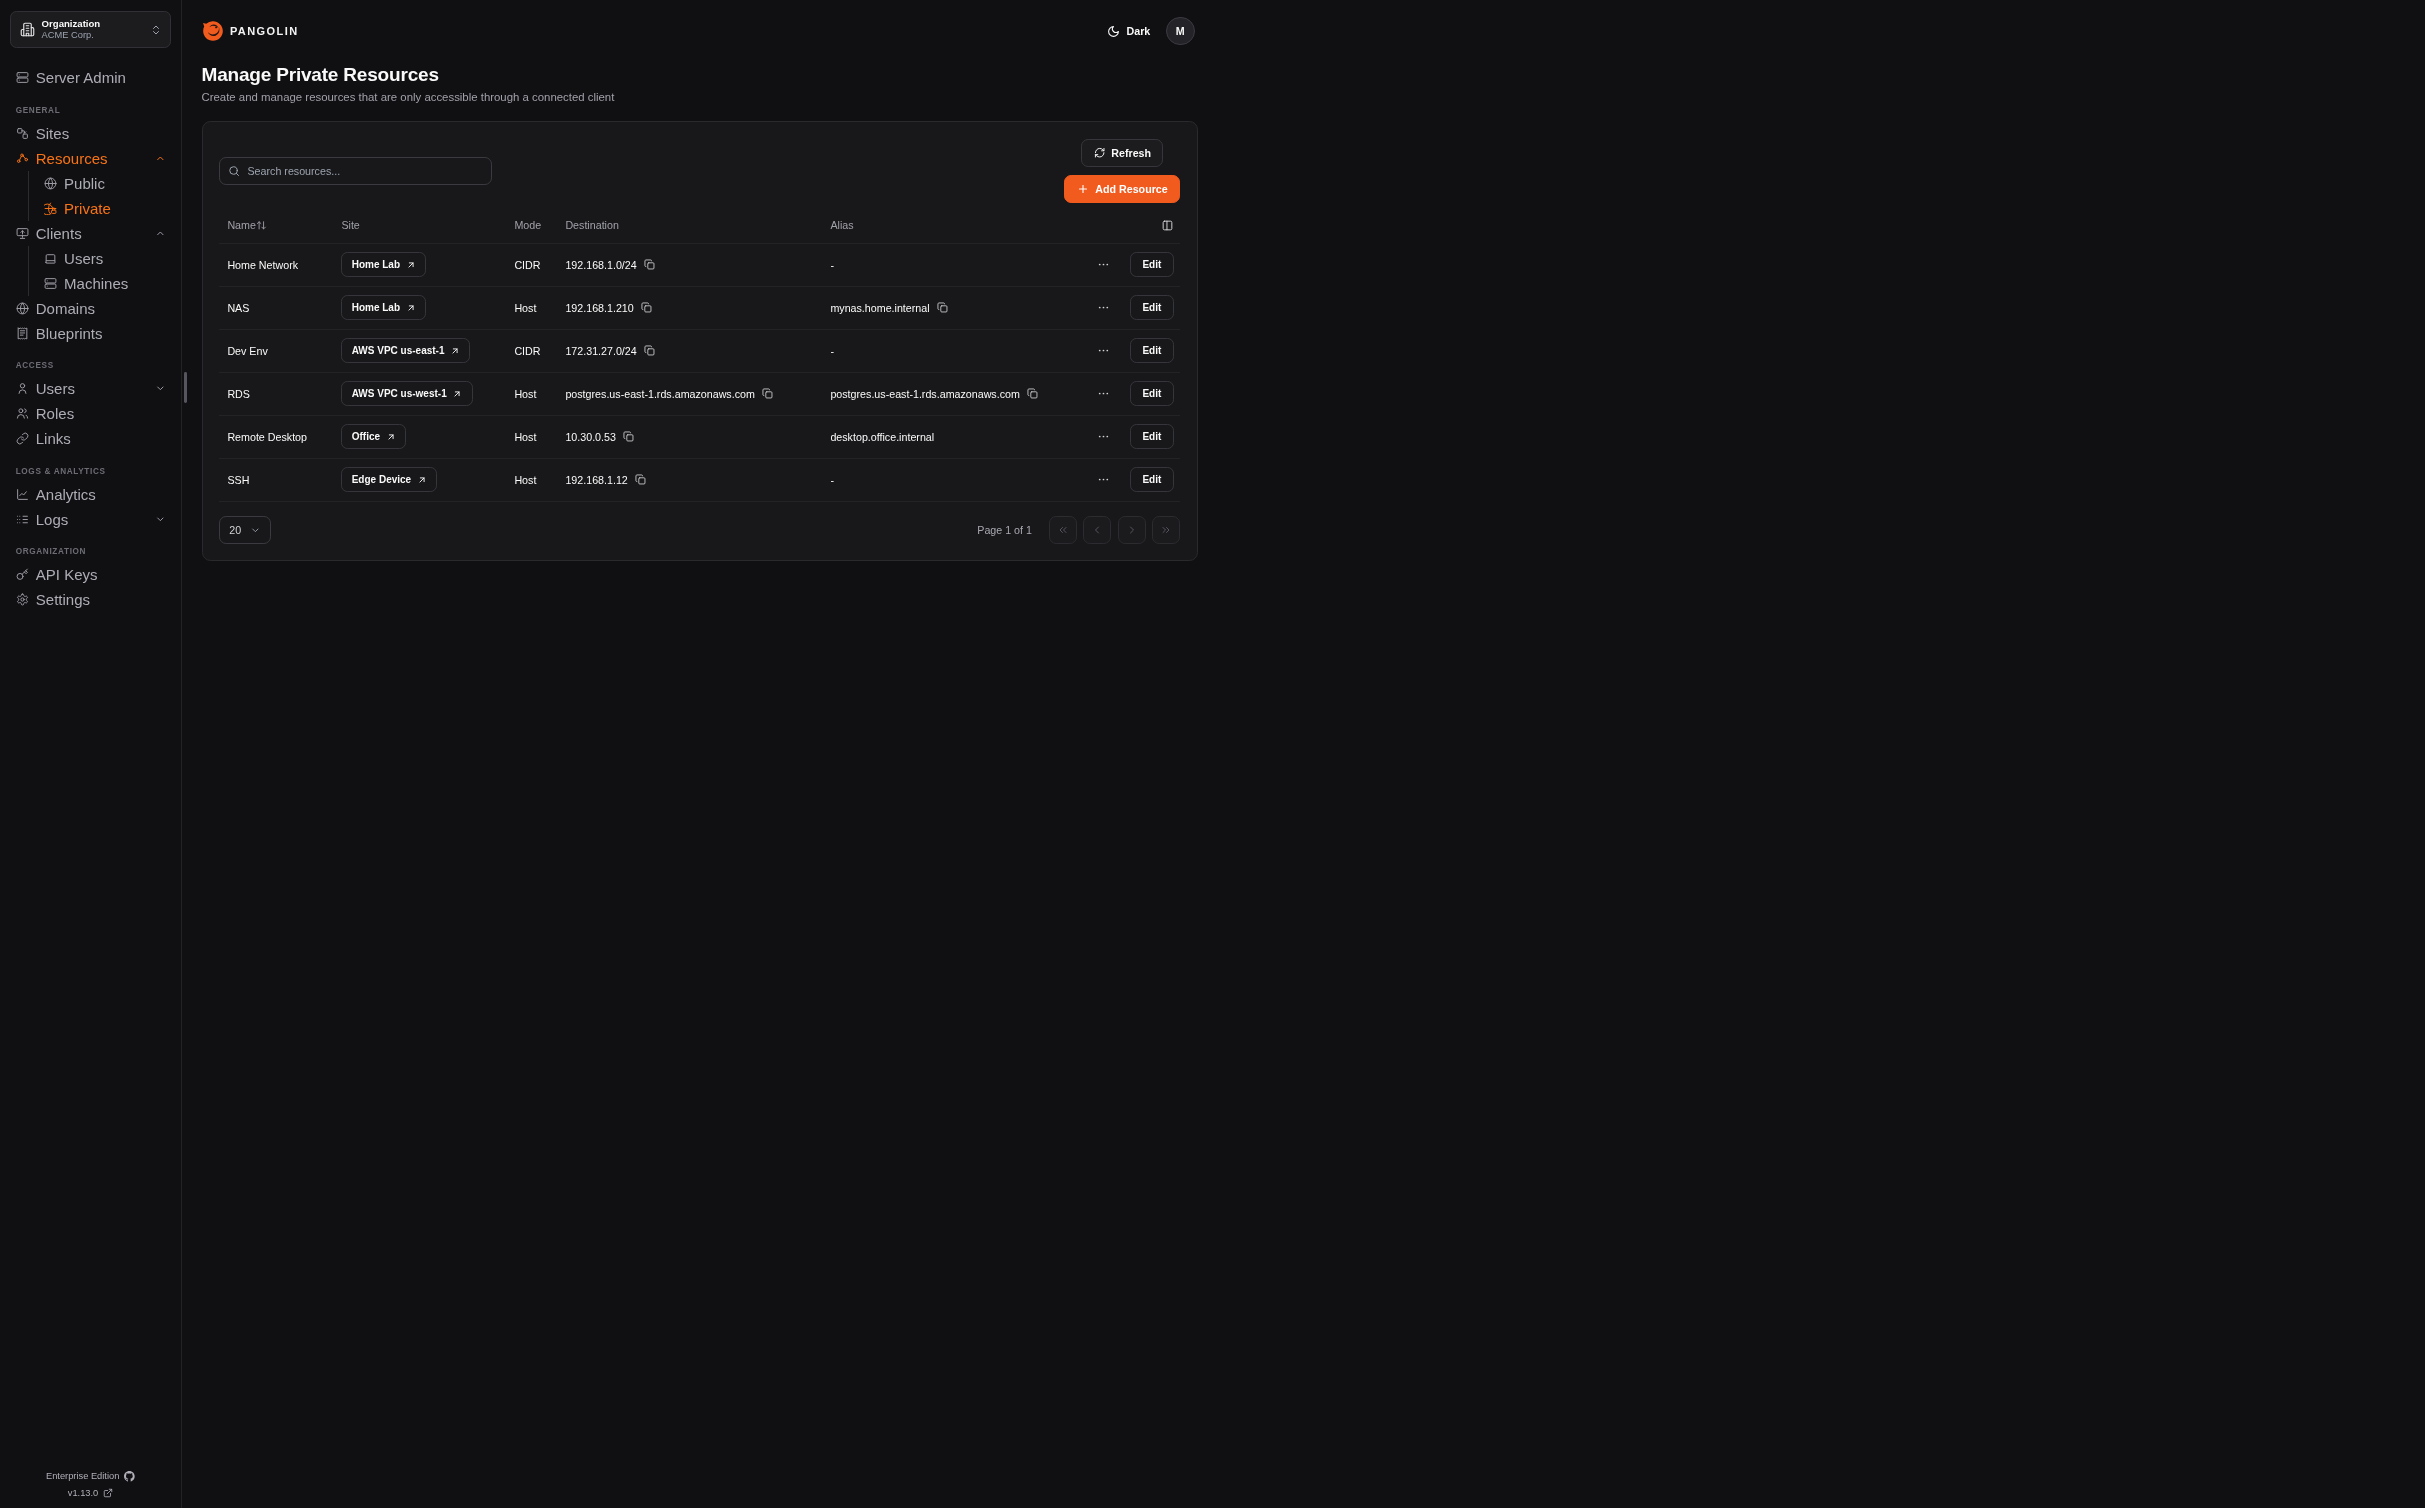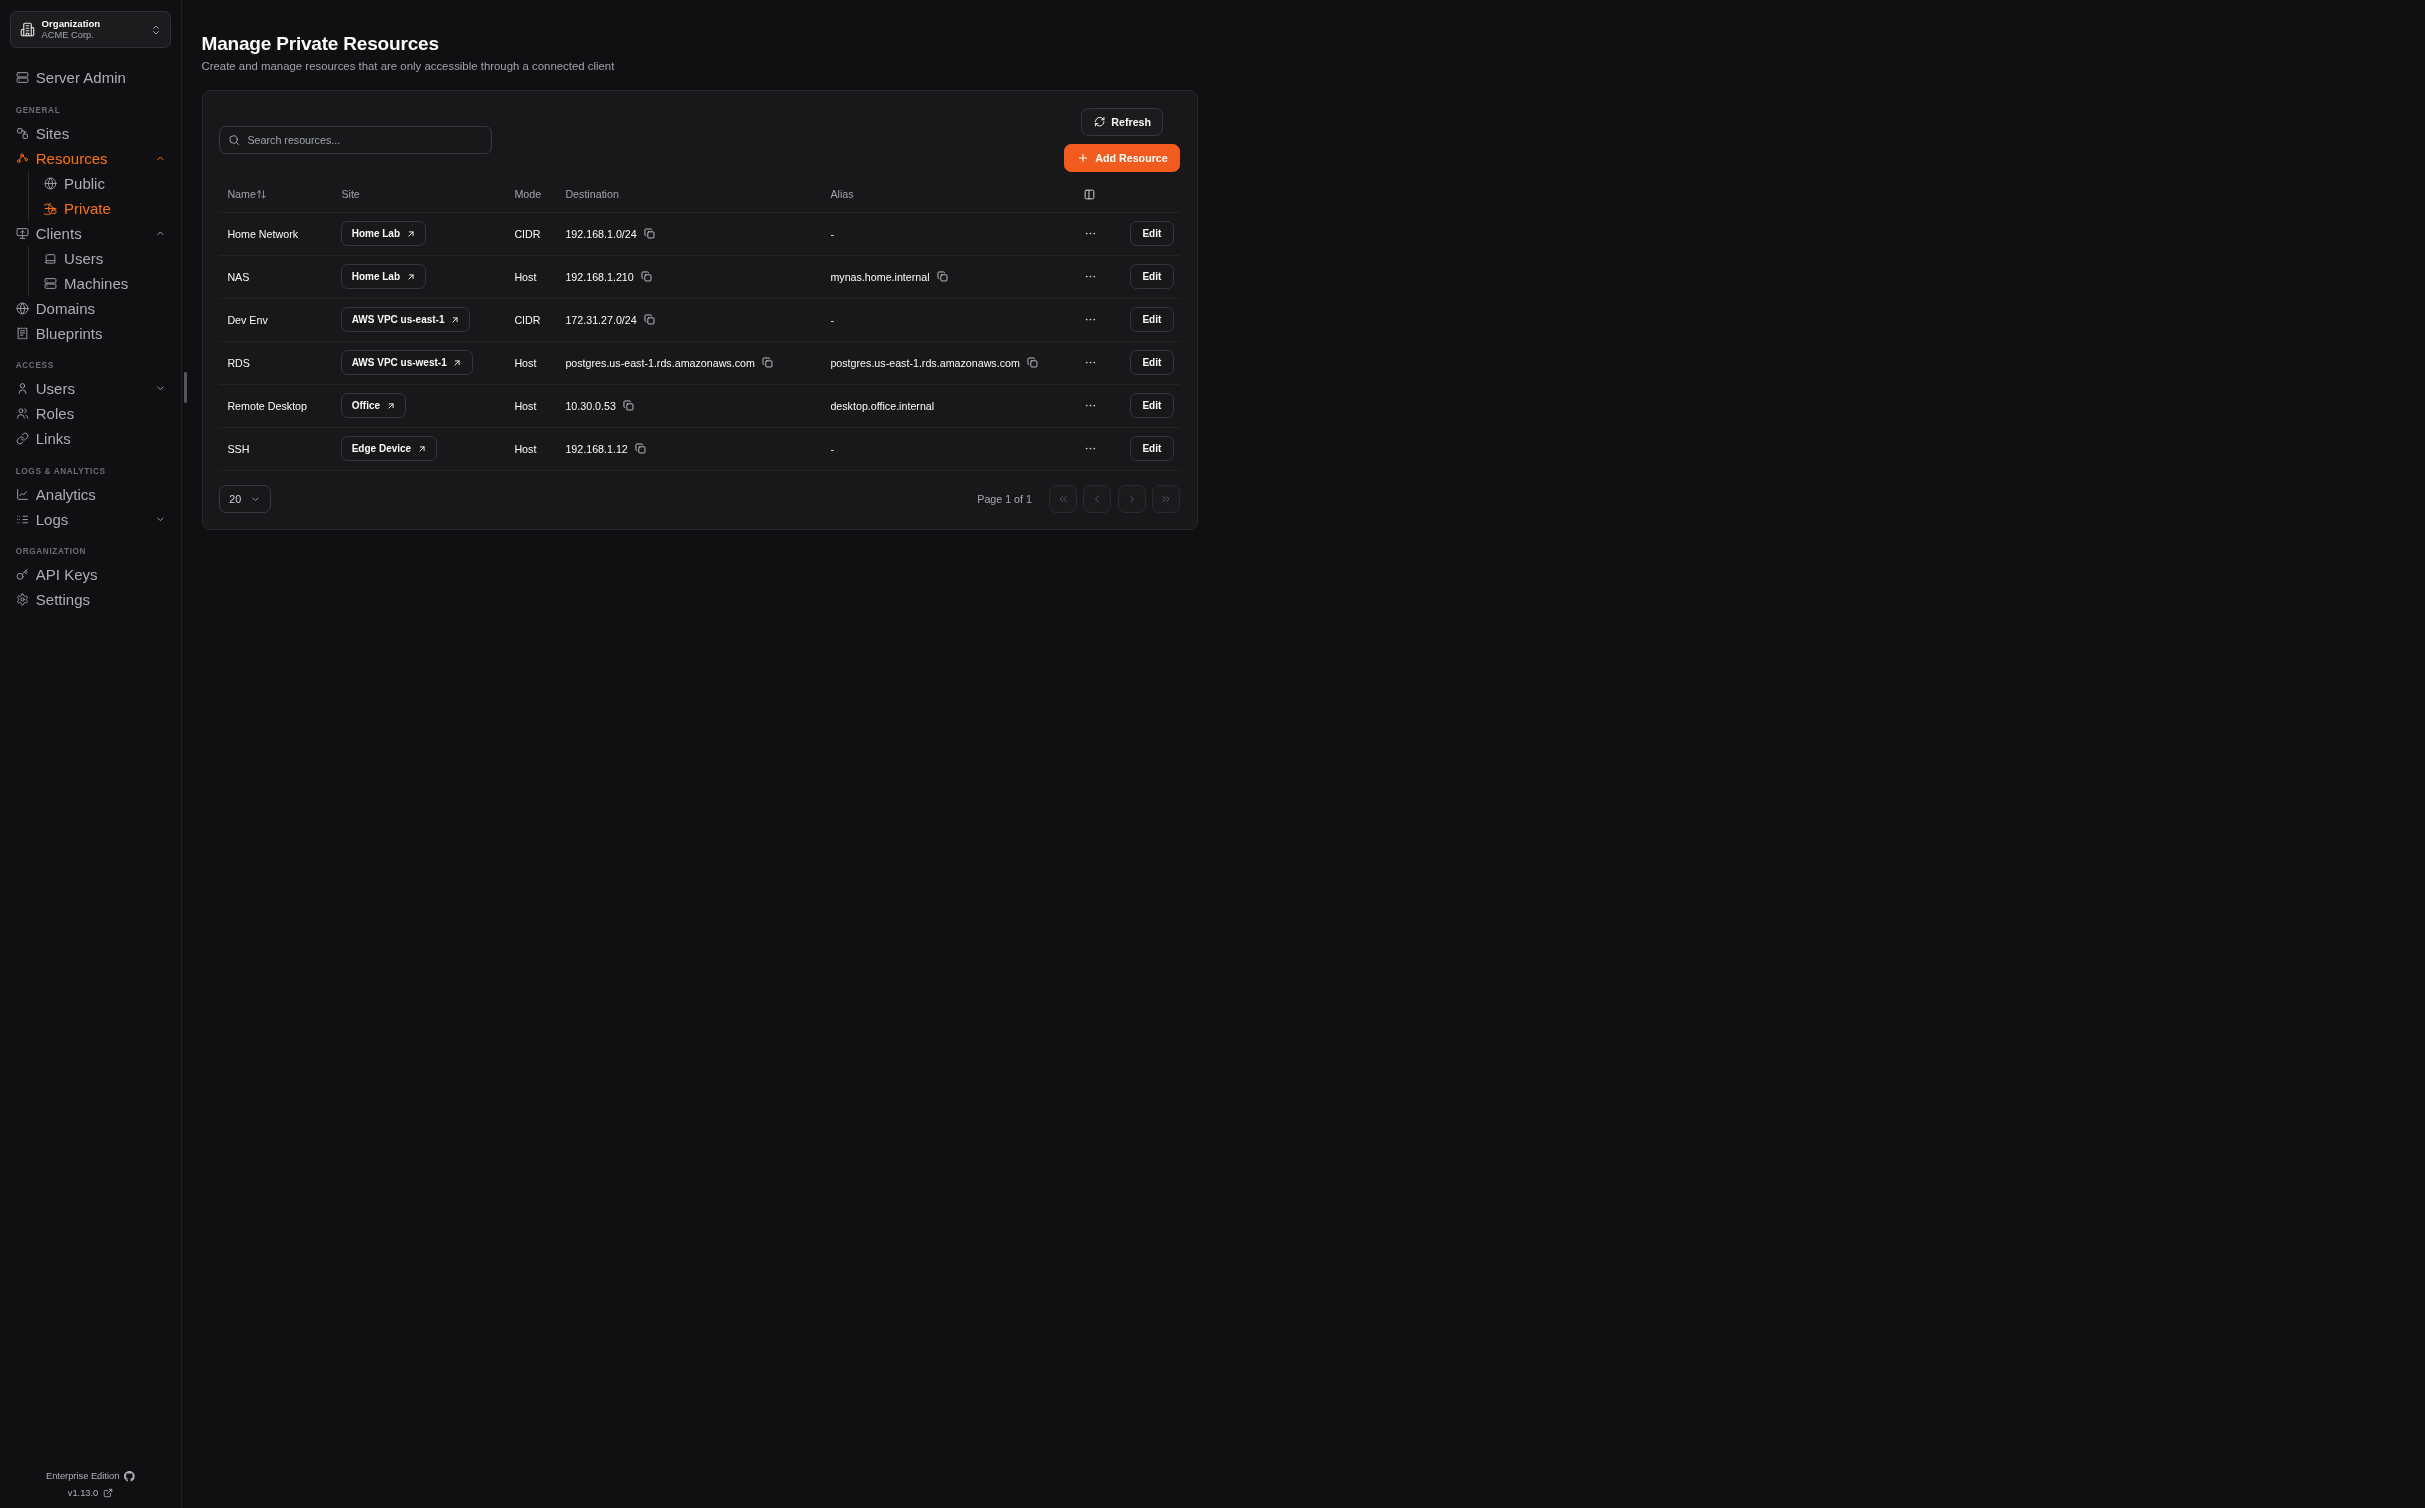--- a/index.html
+++ b/index.html
@@ -115,21 +115,21 @@
 
   
   .thead, .trow {
     display:grid;
     grid-template-columns:114px 173px 51px 265px 1fr 91px;
     align-items:center;
     padding:0 6.4px 0 8.5px;
   }
   .thead { height:36px; color:#a1a1aa; font-size:10.7px; margin-top:4.3px; border-bottom:0.7px solid #232326; }
   .th { display:flex; align-items:center; }
-  .th.actions, .td.actions { justify-content:space-between; }
+  .th.actions, .td.actions { justify-content:flex-end; }
   .sort-icon { color:#a1a1aa; cursor:pointer; }
   .cols-icon { color:#d4d4d8; cursor:pointer; }
   .trow { height:43px; border-bottom:0.7px solid #232326; font-size:10.7px; }
   .trow:last-of-type { border-bottom:none; }
   .td { display:flex; align-items:center; gap:7.1px; min-width:0; }
   .site-badge {
     display:inline-flex; align-items:center; gap:5.7px;
     border:0.7px solid #35353c; background:transparent; border-radius:6.4px;
     padding:5.7px 9.3px; color:#fafafa; font-size:10px; font-weight:bold;
     cursor:pointer; font-family:"Liberation Sans", sans-serif;
@@ -380,20 +380,40 @@
           <path d="M10 14 21 3"></path>
           <path d="M18 13v6a2 2 0 0 1-2 2H5a2 2 0 0 1-2-2V8a2 2 0 0 1 2-2h6"></path>
         </svg>
     </div>
   </div>
 </aside>
 
 <div class="scroll-thumb"></div>
 
 <main class="content">
+  <div class="topbar">
+    <div class="brand">
+      <svg width="22" height="22" viewBox="0 0 30 30">
+        <path fill="var(--accent)" d="M15 1.6c7.4 0 13.4 6 13.4 13.4S22.4 28.4 15 28.4 1.6 22.4 1.6 15c0-2.2.5-4.2 1.4-6L1.4 4.2l4.3.9A13.3 13.3 0 0 1 15 1.6Z"></path>
+        <path fill="#101012" opacity=".9" d="M22.9 9.3c1.1 4.7-1.6 9.2-6.1 10.2-3.5.8-7-.7-8.8-3.5 1 3.9 4.9 6.4 8.9 5.7 4.5-.8 7.5-5 6.7-9.5a8.3 8.3 0 0 0-.7-2.9Z"></path>
+        <path fill="#101012" opacity=".9" d="M16.8 8.2c2.4 0 4.5 1.3 5.6 3.2-.6-3-3.3-5.3-6.4-5.3-2.6 0-4.9 1.5-5.9 3.8a6.4 6.4 0 0 1 6.7-1.7Z"></path>
+        <circle cx="19.2" cy="10.2" r="1.2" fill="#101012"></circle>
+      </svg>
+      <span class="brand-name">PANGOLIN</span>
+    </div>
+    <div class="topbar-right">
+      <button class="theme-toggle">
+        <svg width="13" height="13" viewBox="0 0 24 24" fill="none" stroke="currentColor" stroke-width="2" stroke-linecap="round" stroke-linejoin="round">
+            <path d="M12 3a6 6 0 0 0 9 9 9 9 0 1 1-9-9Z"></path>
+          </svg>
+        <span>Dark</span>
+      </button>
+      <div class="avatar">M</div>
+    </div>
+  </div>
 
   <h1 class="page-title">Manage Private Resources</h1>
   <p class="page-sub">Create and manage resources that are only accessible through a connected client</p>
 
   <section class="card">
     <div class="toolbar">
       <div class="search">
         <svg width="12" height="12" viewBox="0 0 24 24" fill="none" stroke="currentColor" stroke-width="2" stroke-linecap="round" stroke-linejoin="round">
             <circle cx="11" cy="11" r="7.5"></circle>
             <path d="m21 21-4.2-4.2"></path>

